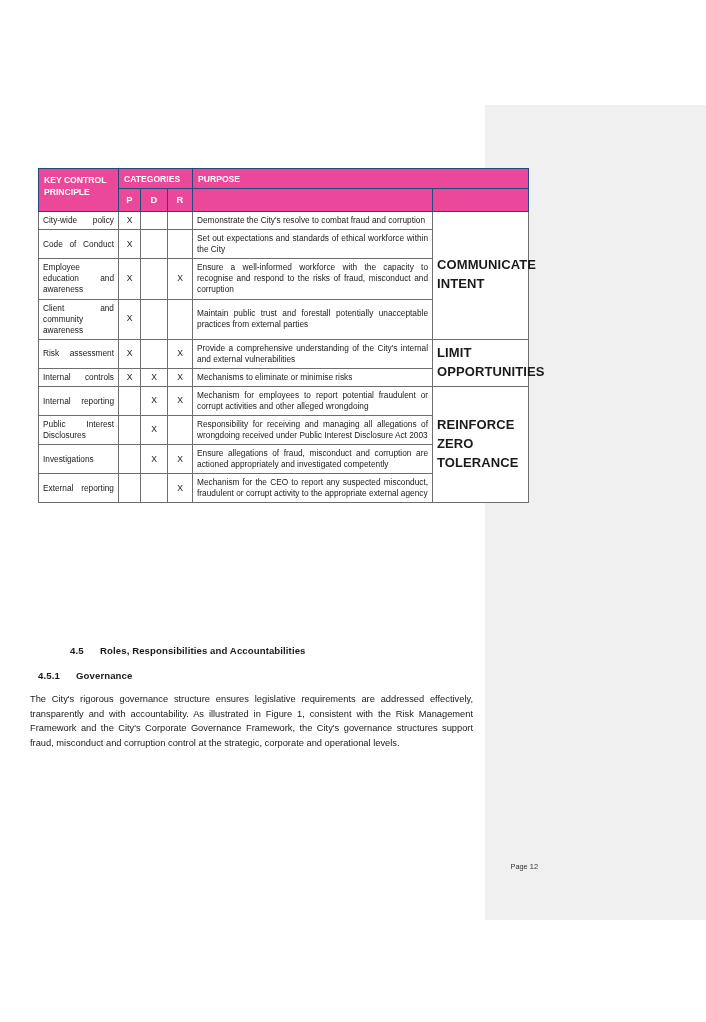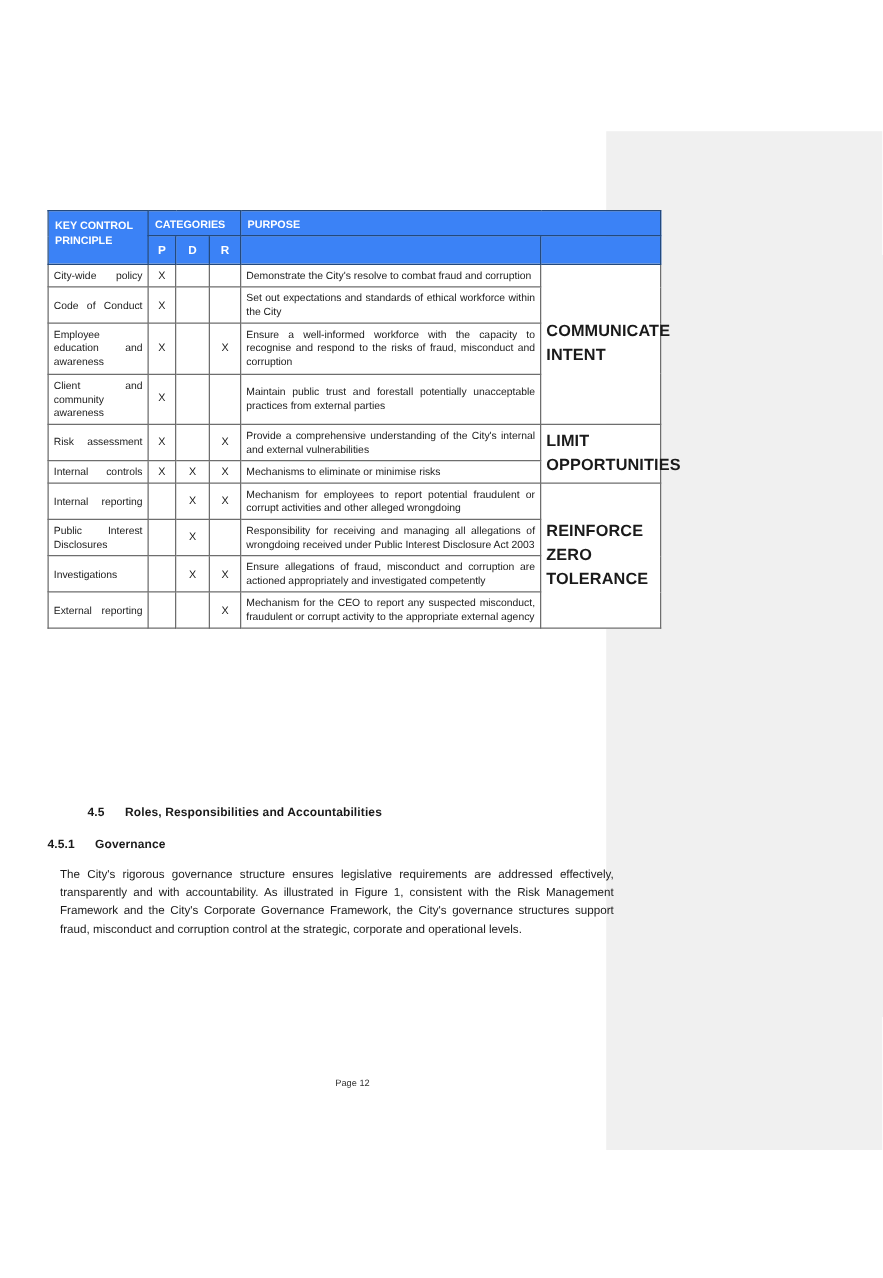--- a/index.html
+++ b/index.html
@@ -50,21 +50,21 @@
   }
   #control-table td, #control-table th {
     border: 1px solid #6e6e6e;
     vertical-align: middle;
     padding: 3px 4px;
     background: #ffffff;
   }
 
   
   #control-table thead th {
-    background: #3b82f6;
+    background: #ec4899;
     color: #ffffff;
     border: 1px solid #23497d;
     font-weight: bold;
     font-size: 8.6px;
     text-align: left;
     vertical-align: top;
     padding: 5px 5px 3px 5px;
   }
   #control-table thead th.sub {
     vertical-align: bottom;
@@ -130,37 +130,36 @@
     font-size: 9.6px;
     letter-spacing: 0.1px;
   }
   .heading-l3 .num { display: inline-block; width: 38px; }
 
   #sec-45  { top: 645px; }
   #sec-451 { top: 670px; }
 
   #body-para {
     position: absolute;
-    left: 48px;
+    left: 30px;
     top: 692px;
     width: 443px;
     font-size: 9.3px;
     line-height: 1.58;
     text-align: justify;
   }
 
   #page-footer {
     position: absolute;
     left: 0;
     top: 862px;
     width: 538px;
-    text-align: center;
+    text-align: right;
     font-size: 7.4px;
     color: #333333;
-    padding-left: 13px;
   }
 </style>
 </head>
 <body>
 
 <div id="grey-panel"></div>
 
 <div id="page-content">
 
   <table id="control-table">

